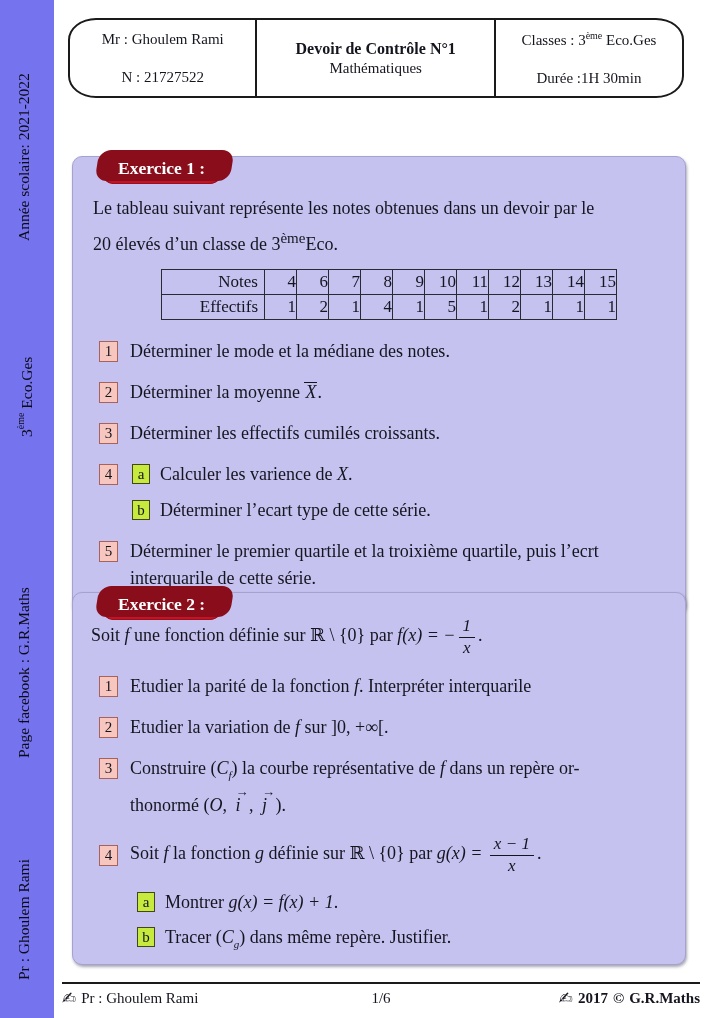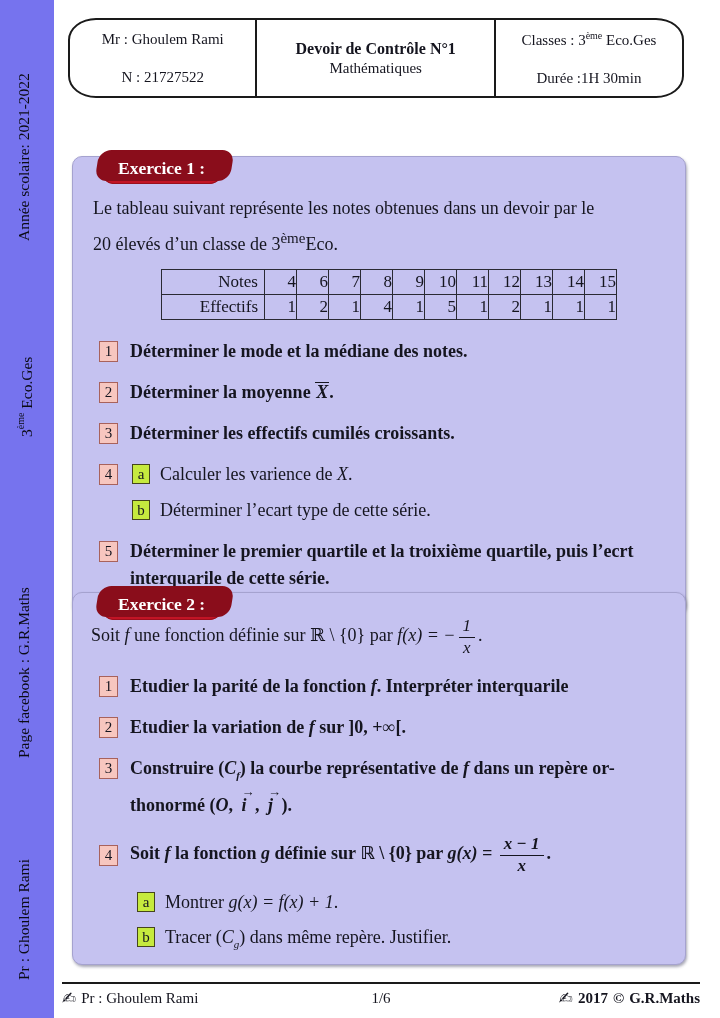--- a/index.html
+++ b/index.html
@@ -42,21 +42,21 @@
   .notes-table td.hd{width:90px;padding:0 6px;}
   .notes-table td.val{width:31px;}
 
   .item{display:flex;align-items:flex-start;margin:0 12px 14px 26px;font-size:18px;line-height:27px;}
   .item.center{align-items:center;}
   .numbox{flex:none;display:inline-flex;justify-content:center;align-items:center;width:19px;height:21px;
           margin-top:3px;background:#f7c6bf;border:1.3px solid #a8625c;font-size:15px;box-sizing:border-box;}
   .item.center .numbox{margin-top:0;}
   .letterbox{flex:none;display:inline-flex;justify-content:center;align-items:center;width:18px;height:20px;
           margin-top:3px;margin-right:10px;background:#c6ea3e;border:1.3px solid #45451c;font-size:15px;box-sizing:border-box;}
-  .itext{margin-left:12px;font-weight:bold;}
+  .itext{margin-left:12px;}
   .subs{display:flex;flex-direction:column;gap:9px;margin-left:14px;}
   .sub{display:flex;align-items:flex-start;}
   .sub-item{display:flex;align-items:flex-start;margin:0 12px 8px 64px;font-size:18px;line-height:27px;}
 
   .mi{font-style:italic;}
   .bar{display:inline-block;border-top:1.6px solid #15151f;padding:0 1px;line-height:1.05;font-style:italic;}
   .frac{display:inline-block;vertical-align:middle;text-align:center;line-height:1.1;margin:0 3px;font-size:17px;}
   .frac .fnum{display:block;padding:0 4px 1px;}
   .frac .fden{display:block;border-top:1.6px solid #15151f;padding:1px 4px 0;}
   .vec{font-style:italic;position:relative;display:inline-block;margin:0 4px;}

